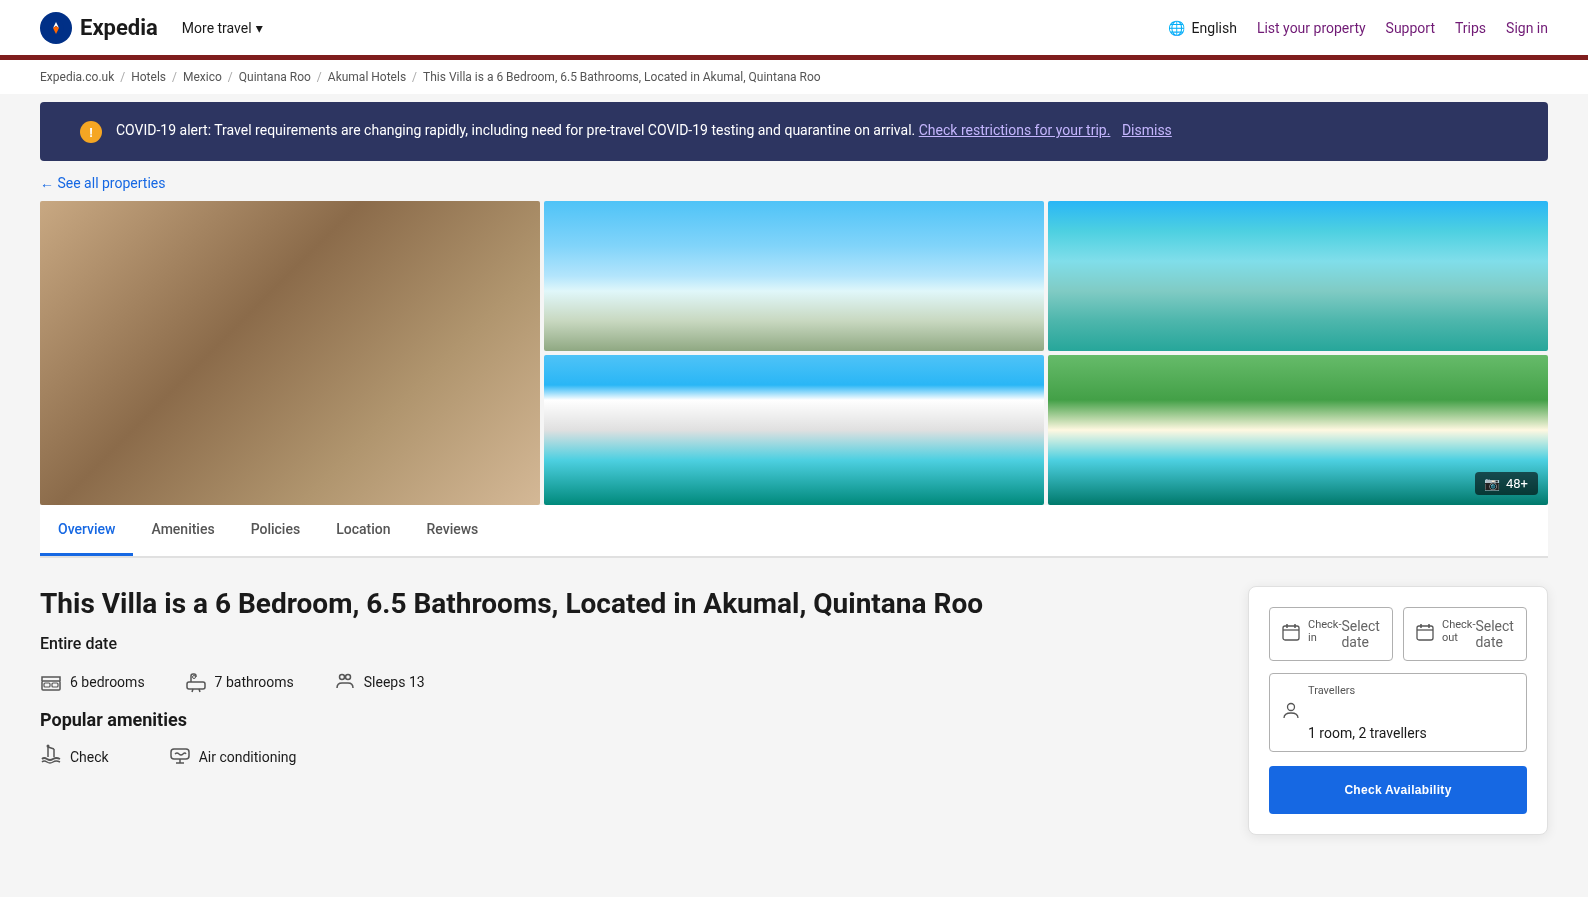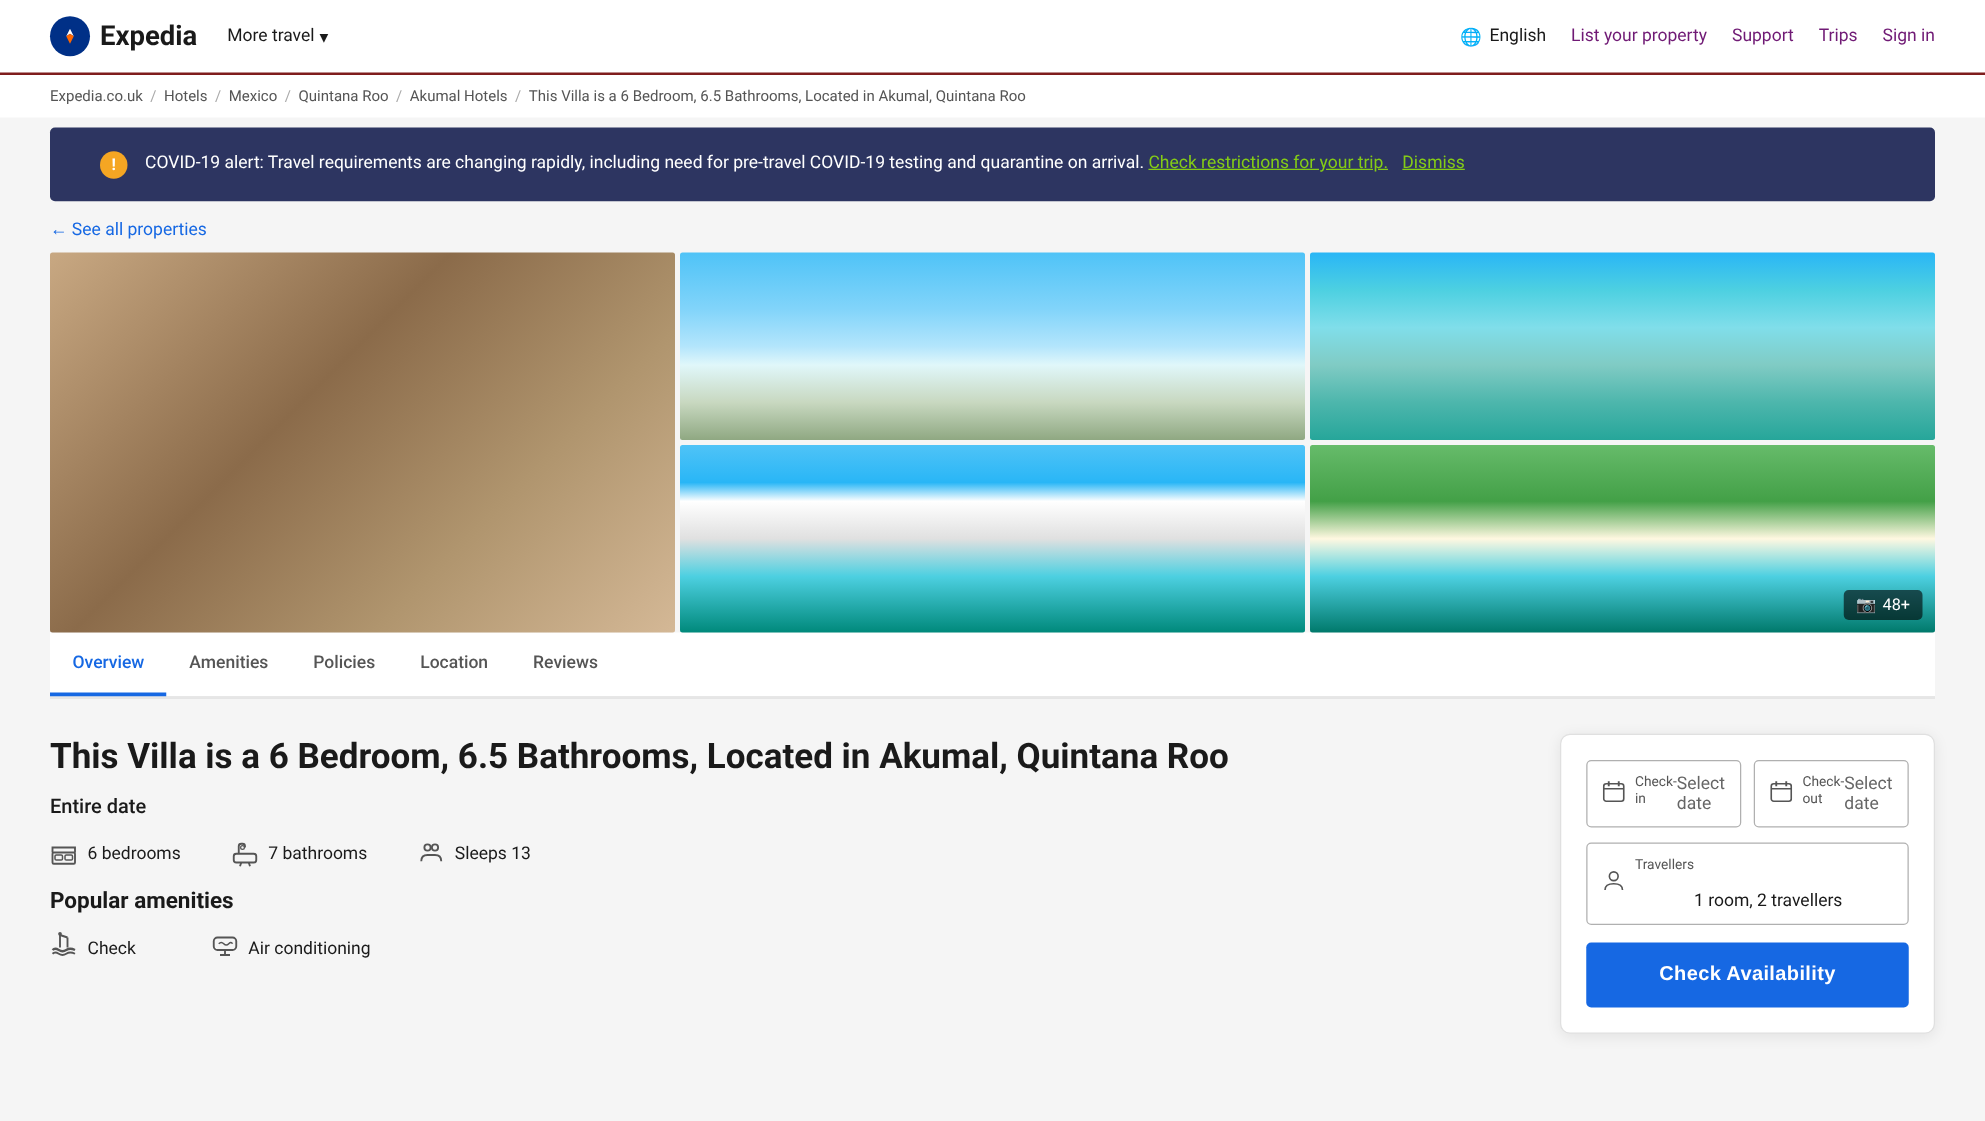--- a/index.html
+++ b/index.html
@@ -1,21 +1,21 @@
 <!DOCTYPE html>
 <html><head>
   <meta charset="utf-8">
   <style>
     * { box-sizing: border-box; margin: 0; padding: 0; }
     body { font-family: -apple-system, BlinkMacSystemFont, 'Segoe UI', Roboto, sans-serif; background: #f5f5f5; color: #1a1a1a; }
 
     
     .header {
       background: #fff;
-      border-bottom: 2px solid #7f1d1d;
+      border-bottom: 5px solid #7f1d1d;
       padding: 16px 40px;
       height: 60px;
       display: flex;
       align-items: center;
       justify-content: space-between;
     }
     .header-left { display: flex; align-items: center; gap: 24px; }
     .logo { display: flex; align-items: center; gap: 8px; font-size: 22px; font-weight: 700; color: #1a1a1a; }
     .logo-icon {
       width: 32px; height: 32px;
@@ -60,21 +60,21 @@
     }
     .alert-icon {
       width: 22px; height: 22px; min-width: 22px;
       background: #f5a623;
       border-radius: 50%;
       display: flex; align-items: center; justify-content: center;
       font-size: 13px; font-weight: bold; color: #fff;
       margin-top: 1px;
     }
     .alert-text { font-size: 14px; line-height: 1.5; }
-    .alert-text a { color: #84cc16; text-decoration: underline; cursor: pointer; }
+    .alert-text a { color: #c4b5fd; text-decoration: underline; cursor: pointer; }
     .alert-dismiss { color: #a8d4ff; text-decoration: underline; cursor: pointer; margin-left: 8px; }
 
     
     .back-link {
       padding: 14px 40px 6px;
       font-size: 14px;
       color: #1668e3;
       display: flex; align-items: center; gap: 6px;
       cursor: pointer;
       text-decoration: none;
@@ -226,33 +226,33 @@
     .travellers-field {
       border: 1px solid #b0b0b0;
       border-radius: 4px;
       padding: 10px 12px;
       margin-bottom: 14px;
       cursor: pointer;
       display: flex;
       align-items: center;
       gap: 8px;
     }
-    .travellers-content { display: flex; flex-direction: row; }
+    .travellers-content { display: flex; flex-direction: column; }
     .travellers-label { font-size: 11px; color: #555; }
     .travellers-value { font-size: 14px; color: #1a1a1a; margin-top: 28px; }
     .person-icon { font-size: 16px; color: #555; }
 
     .check-avail-btn {
       width: 100%;
       background: #1668e3;
       color: #fff;
       border: none;
       border-radius: 4px;
       padding: 17px;
-      font-size: 16px;
+      font-size: 12px;
       font-weight: 600;
       cursor: pointer;
       letter-spacing: 0.3px;
     }
 
     
     .divider { height: 1px; background: #e0e0e0; margin: 0 40px; }
   </style>
 </head>
 <body>

